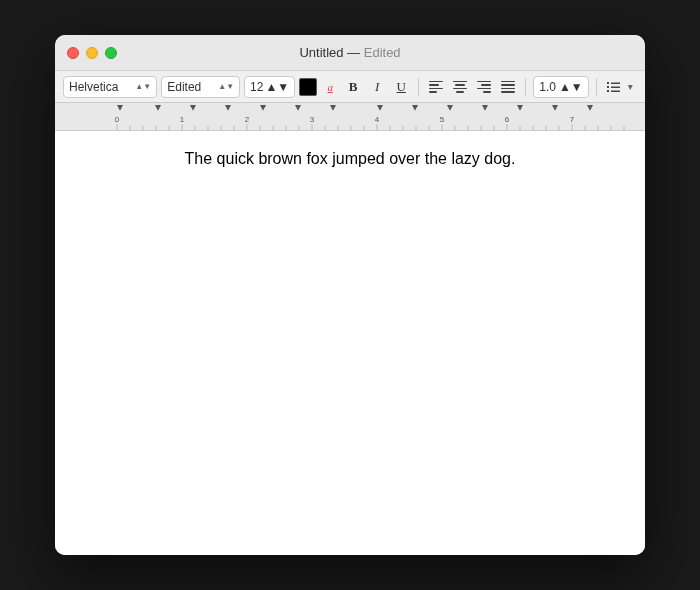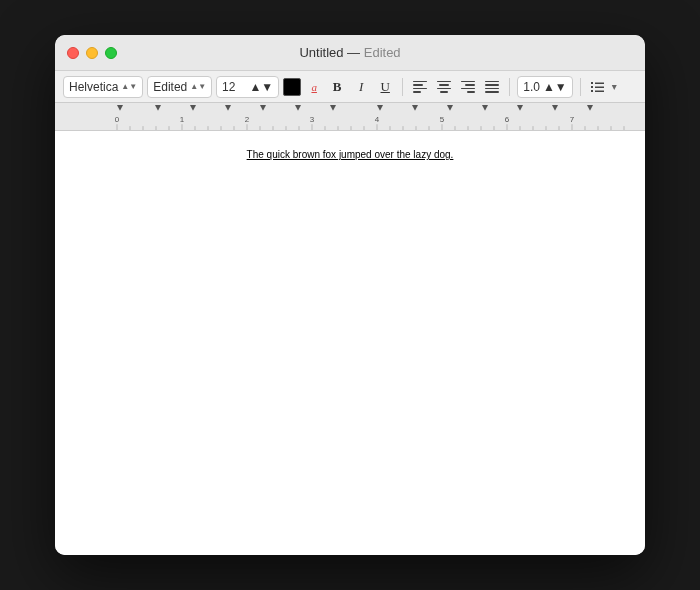--- a/index.html
+++ b/index.html
@@ -94,40 +94,40 @@
       display: flex;
       align-items: center;
       background: white;
       border: 1px solid #ccc;
       border-radius: 4px;
       padding: 2px 5px;
       font-size: 12px;
       color: #333;
       height: 22px;
       cursor: pointer;
-      gap: 3px;
+      gap: 17px;
     }
 
     .font-select .chevron {
       font-size: 8px;
       color: #666;
     }
 
     .font-size-select {
       display: flex;
       align-items: center;
       background: white;
       border: 1px solid #ccc;
       border-radius: 4px;
       padding: 2px 5px;
       font-size: 12px;
       color: #333;
       height: 22px;
       cursor: pointer;
-      gap: 14px;
+      gap: 2px;
       min-width: 40px;
     }
 
     .color-swatch {
       width: 18px;
       height: 18px;
       background: #000;
       border: 1px solid #555;
       border-radius: 2px;
       cursor: pointer;
@@ -223,22 +223,21 @@
       padding: 16px 60px;
       overflow-y: auto;
       font-size: 12px;
       color: #000;
       line-height: 1.5;
     }
 
     .doc-line {
       margin-bottom: 8px;
       font-family: Helvetica, Arial, sans-serif;
-      font-size: 10px;
-      text-decoration: underline;
+      font-size: 16px;
     }
 
     .cursor {
       display: inline-block;
       width: 1px;
       height: 14px;
       background: #000;
       vertical-align: text-bottom;
     }
 

